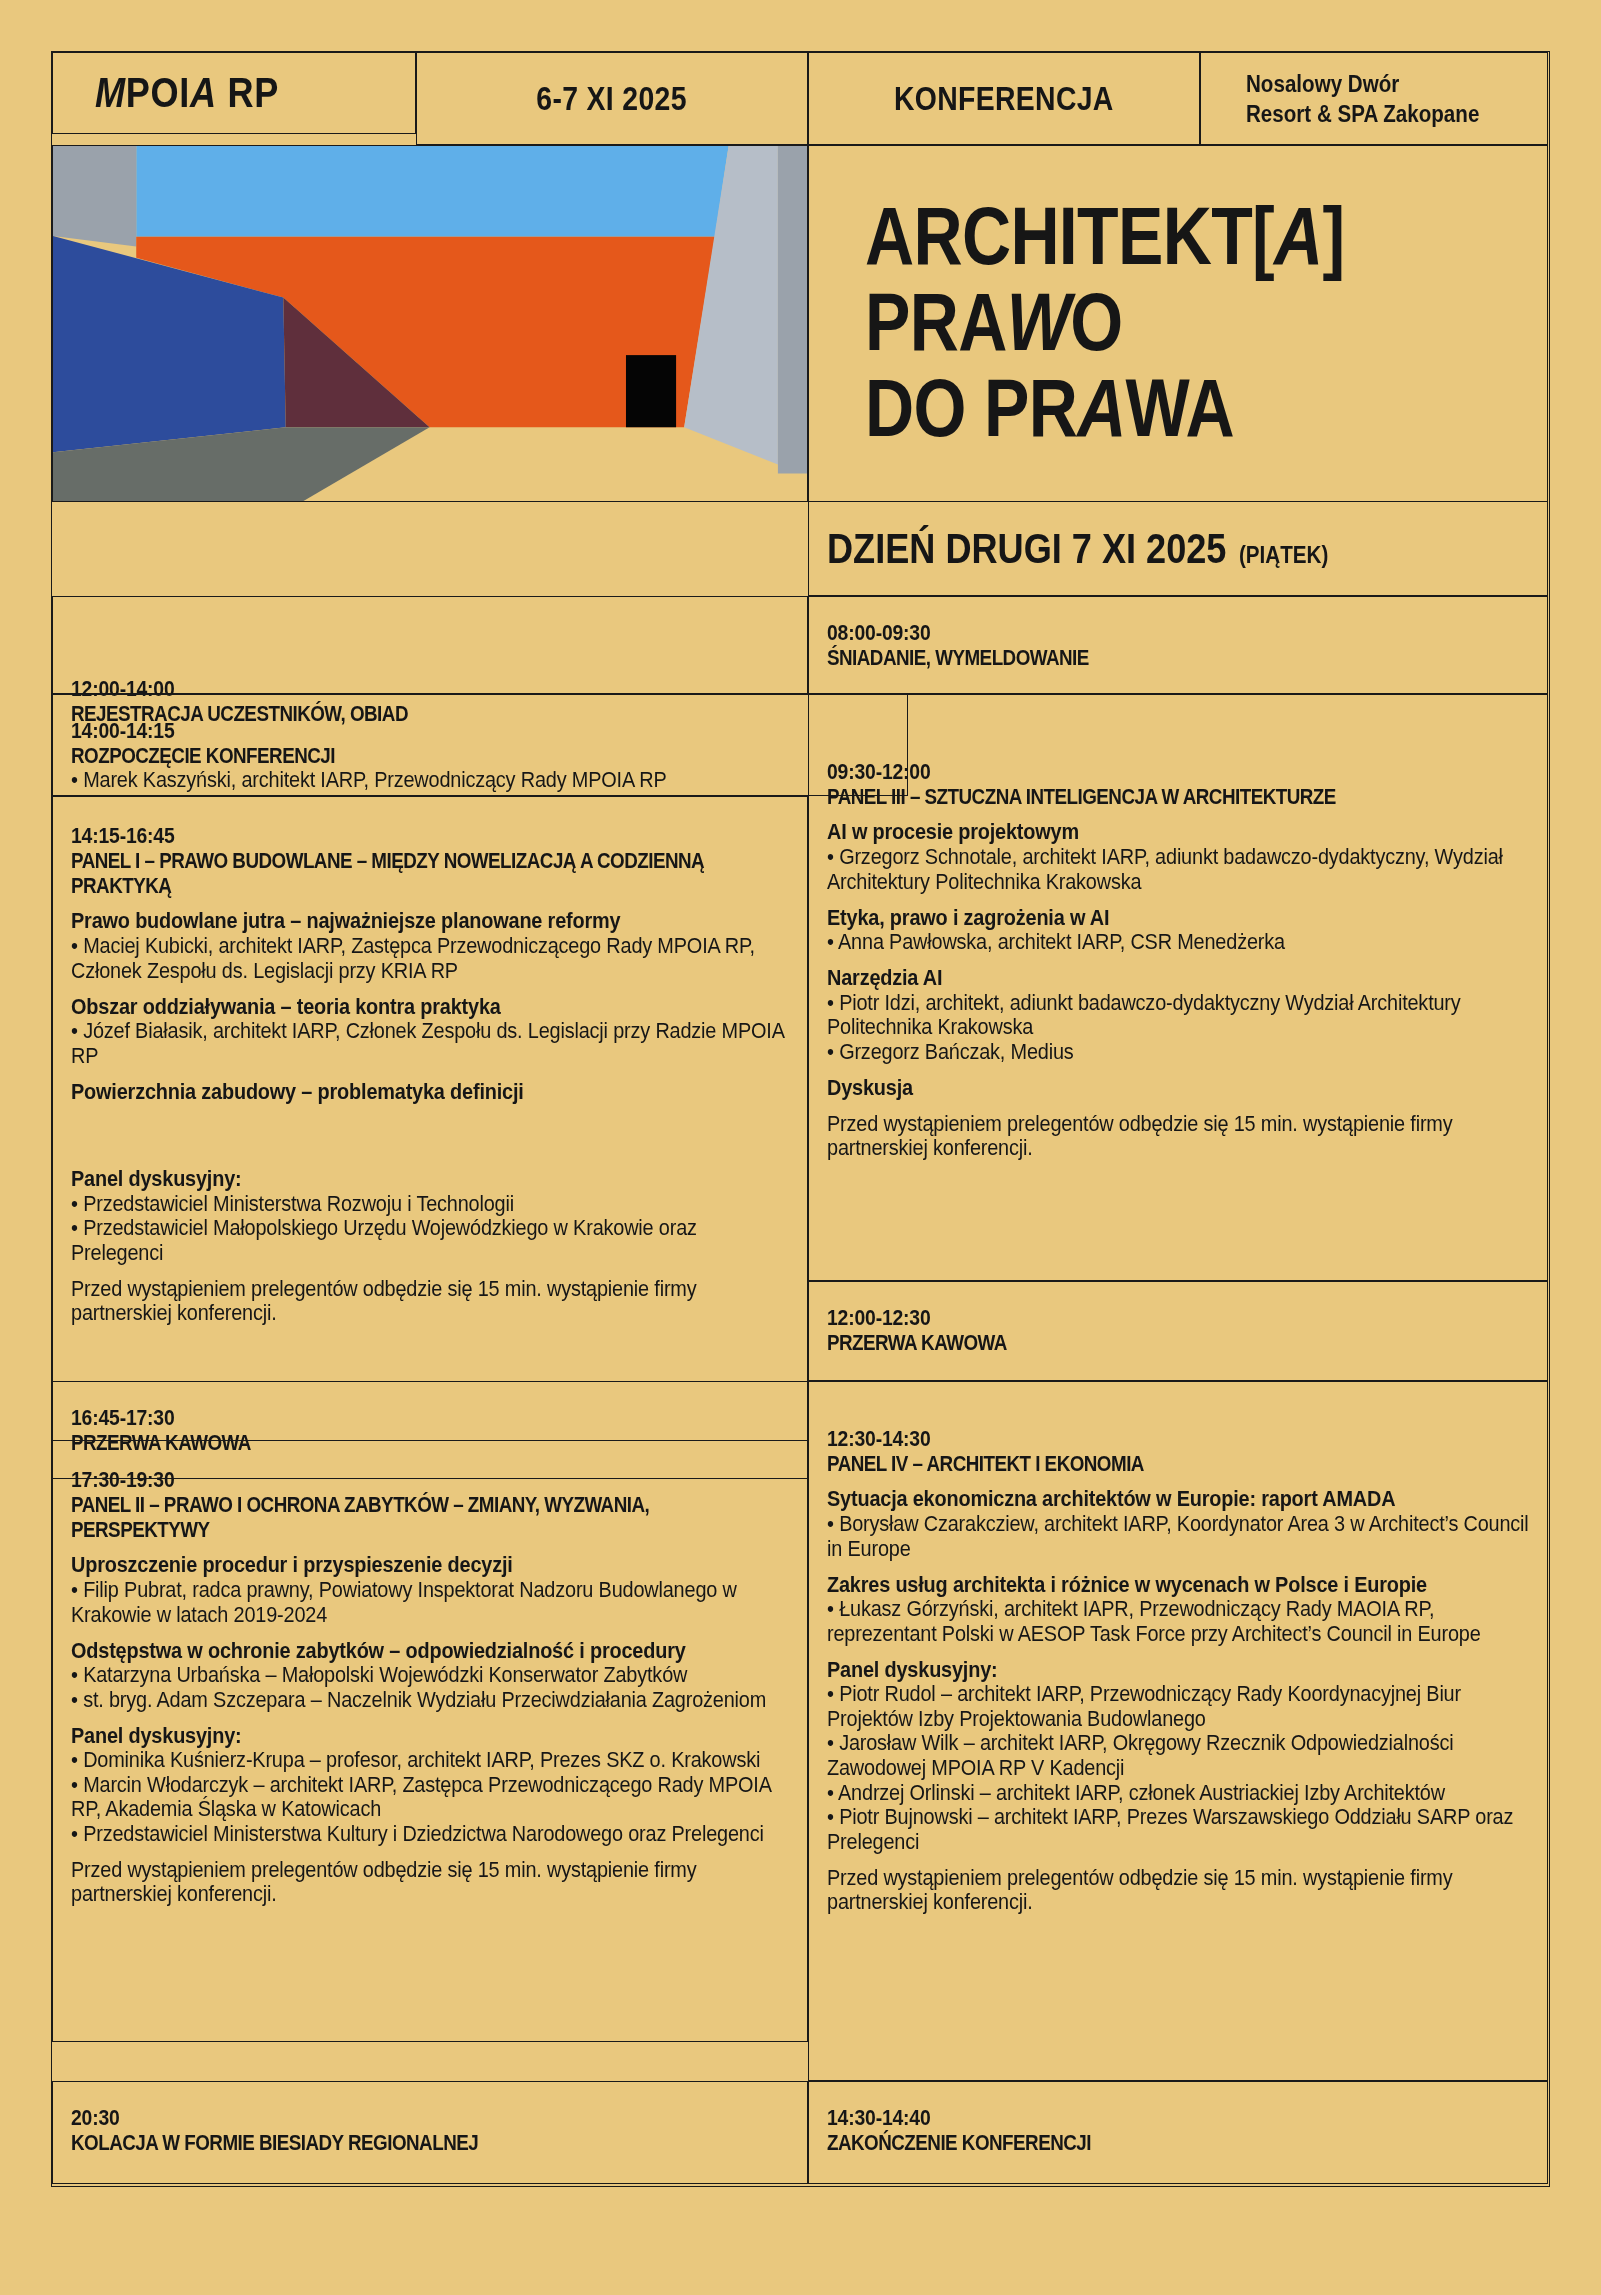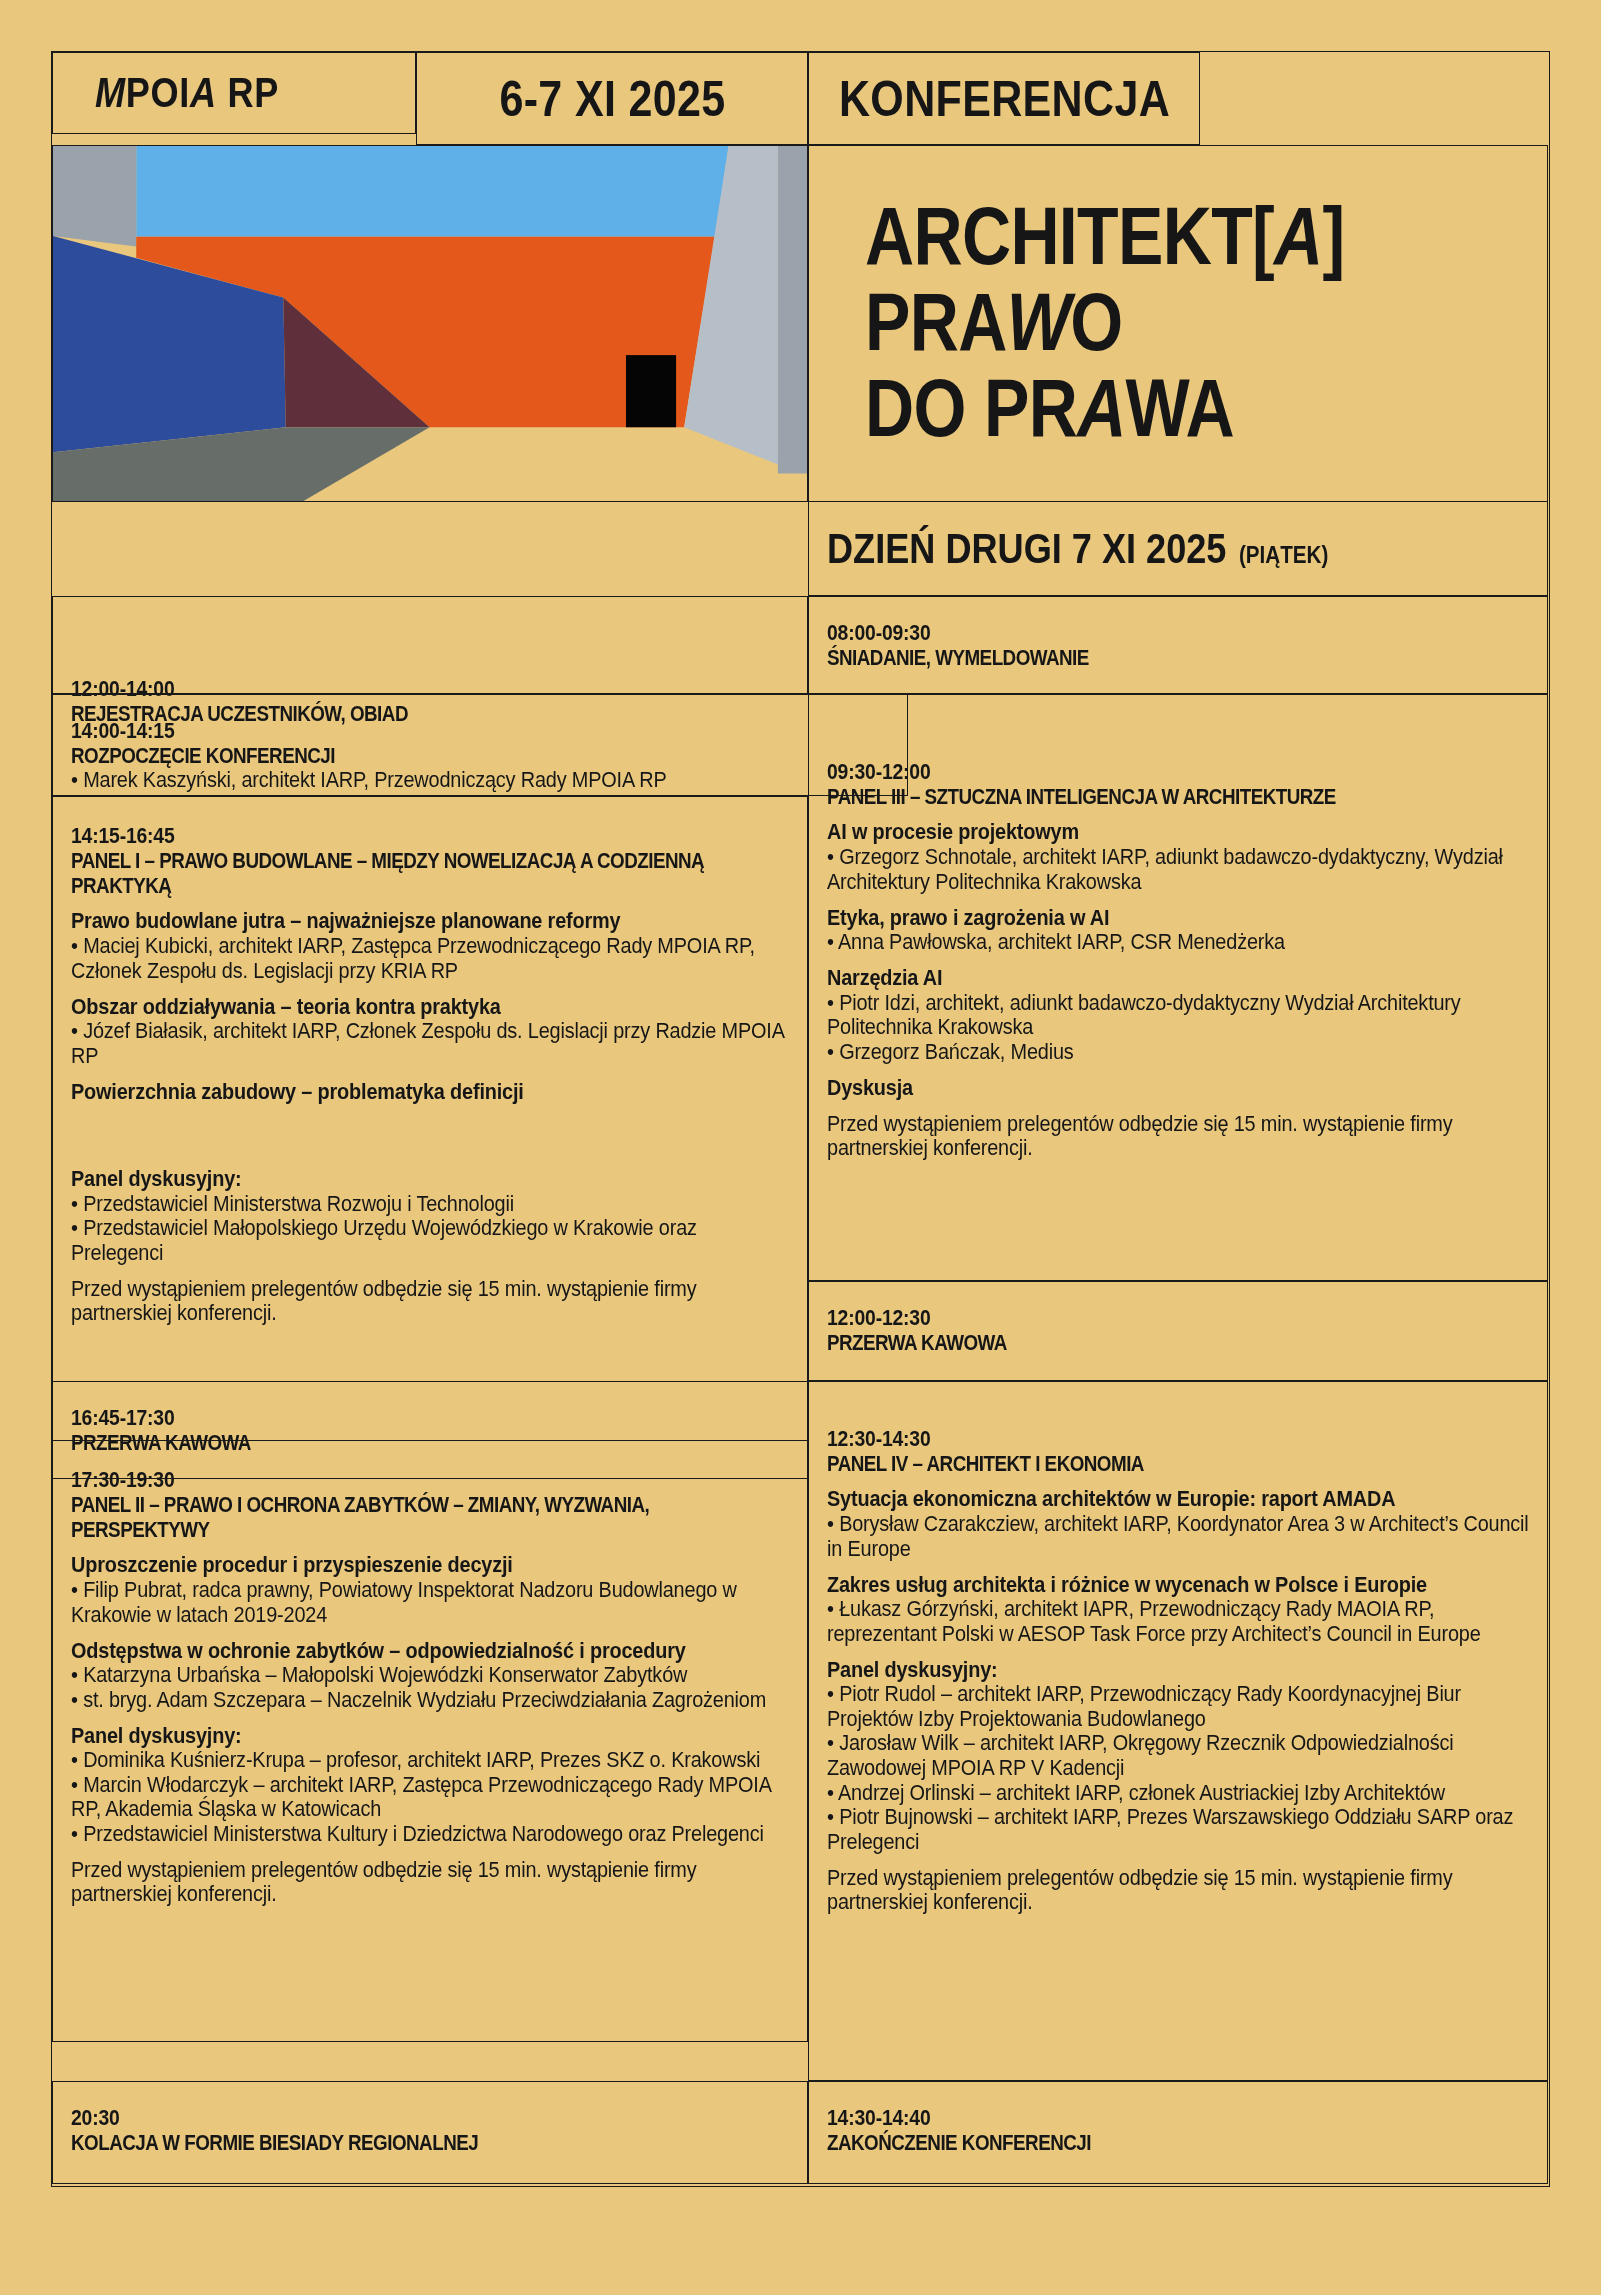--- a/index.html
+++ b/index.html
@@ -21,21 +21,21 @@
   .hcell{display:flex;align-items:center;}
   .center{justify-content:center;}
   
   .cndl{display:inline-block;transform:scaleX(0.86);transform-origin:0 50%;white-space:nowrap;}
   .cndc{display:inline-block;transform:scaleX(0.86);transform-origin:50% 50%;white-space:nowrap;}
   .cndh{display:inline-block;transform:scaleX(0.84);transform-origin:0 0;white-space:nowrap;}
   .cndw{width:113.64%;transform:scaleX(0.88);transform-origin:0 0;}
   .it{font-style:italic;}
   
   .logo{font-size:42px;font-weight:700;padding-left:42px;letter-spacing:0.8px;}
-  .hdate,.hconf{font-size:50px;font-weight:700;letter-spacing:0.4px;}
+  .hdate,.hconf{font-size:33px;font-weight:700;letter-spacing:0.4px;}
   .venue{padding-left:45px;}
   .venue-line{font-size:23.4px;font-weight:700;line-height:30px;display:block;width:max-content;transform:scaleX(0.88);transform-origin:0 50%;white-space:nowrap;}
   
   .illu-cell{overflow:hidden;}
   .illu-cell svg{display:block;width:100%;height:100%;}
   .hero-title-cell{padding:47px 0 0 56px;}
   .hero-line{font-size:81px;line-height:86px;font-weight:700;letter-spacing:-0.8px;}
   
   .day-head{padding-left:18px;}
   .dh-big{font-size:42px;font-weight:700;}
@@ -56,20 +56,26 @@
   <div class="frame">
 
     <div class="cell hcell" style="left:0;top:0;width:364px;height:82px">
       <span class="logo"><span class="cndl"><span class="it">M</span><span>POI</span><span class="it">A</span><span> RP</span></span></span>
     </div>
     <div class="cell hcell center" style="left:364px;top:0;width:392px;height:93px">
       <span class="hdate"><span class="cndc">6-7 XI 2025</span></span>
     </div>
     <div class="cell hcell center" style="left:756px;top:0;width:392px;height:93px">
       <span class="hconf"><span class="cndc">KONFERENCJA</span></span>
+    </div>
+    <div class="cell hcell" style="left:1148px;top:0;width:348px;height:93px">
+      <span class="venue">
+        <span class="venue-line">Nosalowy Dwór</span>
+        <span class="venue-line">Resort &amp; SPA Zakopane</span>
+      </span>
     </div>
 
     <div class="cell illu-cell" style="left:0;top:93px;width:756px;height:357px">
       <svg viewBox="0 0 933 438" preserveAspectRatio="none">
         <rect x="0" y="0" width="933" height="438" fill="#e9c87e"></rect>
         <polygon points="103,0 836,0 819,112 103,112" fill="#5fafe9"></polygon>
         <polygon points="0,0 103,0 103,124 0,111" fill="#9aa2ab"></polygon>
         <polygon points="103,112 819,112 781,347 466,347 285,187 103,138" fill="#e5581b"></polygon>
         <polygon points="0,111 285,187 288,347 0,378" fill="#2d4c9c"></polygon>
         <polygon points="285,187 466,347 288,347" fill="#5f2f3c"></polygon>

